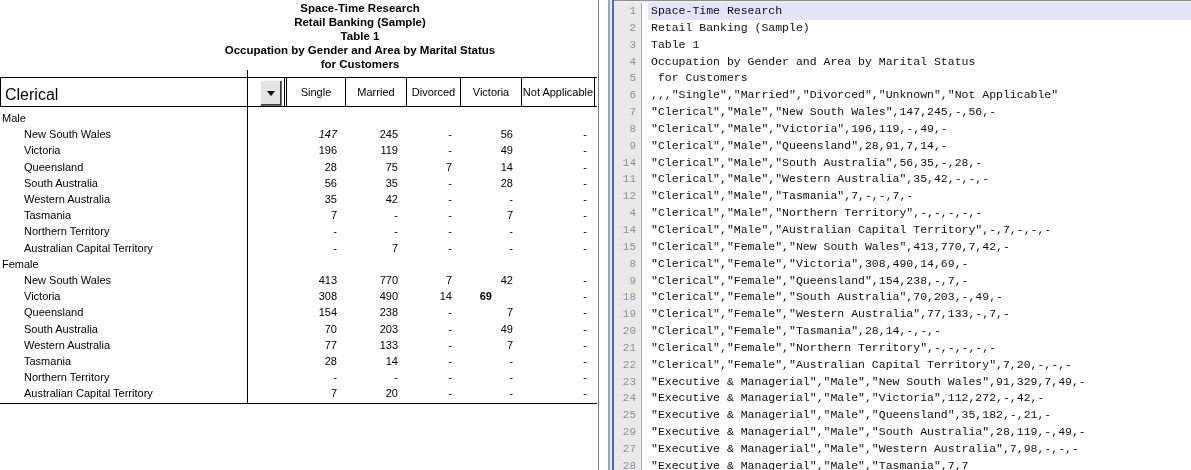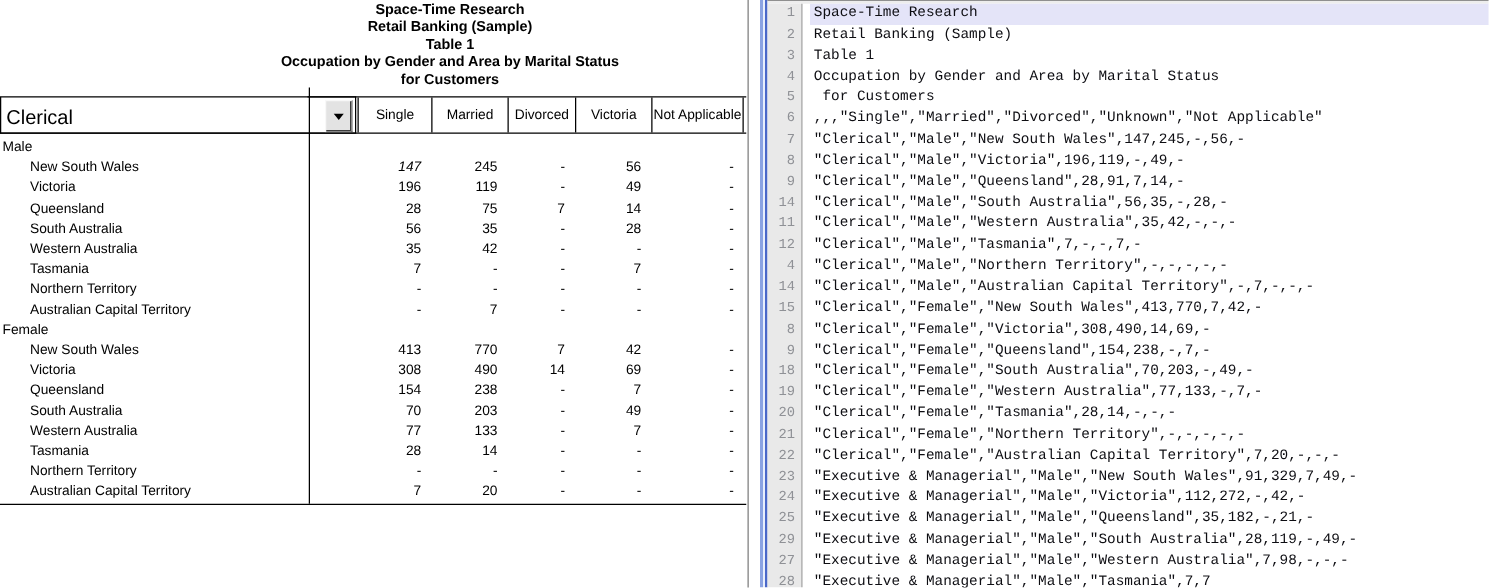--- a/index.html
+++ b/index.html
@@ -153,21 +153,21 @@
         <div class="t-cell" style="left: 345px; width: 53px;">770</div>
         <div class="t-cell" style="left: 406px; width: 46px;">7</div>
         <div class="t-cell" style="left: 460px; width: 53px;">42</div>
         <div class="t-cell" style="left: 521px; width: 66px;">-</div>
       </div>
       <div class="t-row" style="top: 288.2px;">
         <div class="t-row-label" style="left: 24px;">Victoria</div>
         <div class="t-cell" style="left: 286px; width: 51px;">308</div>
         <div class="t-cell" style="left: 345px; width: 53px;">490</div>
         <div class="t-cell" style="left: 406px; width: 46px;">14</div>
-        <div class="t-cell" style="left: 460px; width: 53px;">69</div>
+        <div class="t-cell" style="left: 439px; width: 53px; font-weight: bold;">69</div>
         <div class="t-cell" style="left: 521px; width: 66px;">-</div>
       </div>
       <div class="t-row" style="top: 304.4px;">
         <div class="t-row-label" style="left: 24px;">Queensland</div>
         <div class="t-cell" style="left: 286px; width: 51px;">154</div>
         <div class="t-cell" style="left: 345px; width: 53px;">238</div>
         <div class="t-cell" style="left: 406px; width: 46px;">-</div>
         <div class="t-cell" style="left: 460px; width: 53px;">7</div>
         <div class="t-cell" style="left: 521px; width: 66px;">-</div>
       </div>

